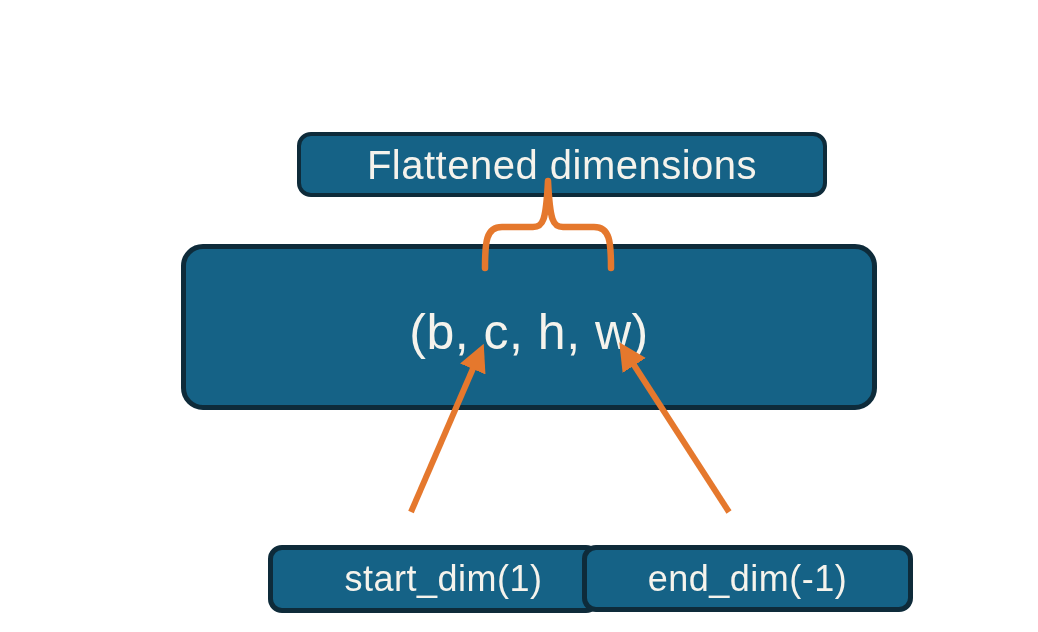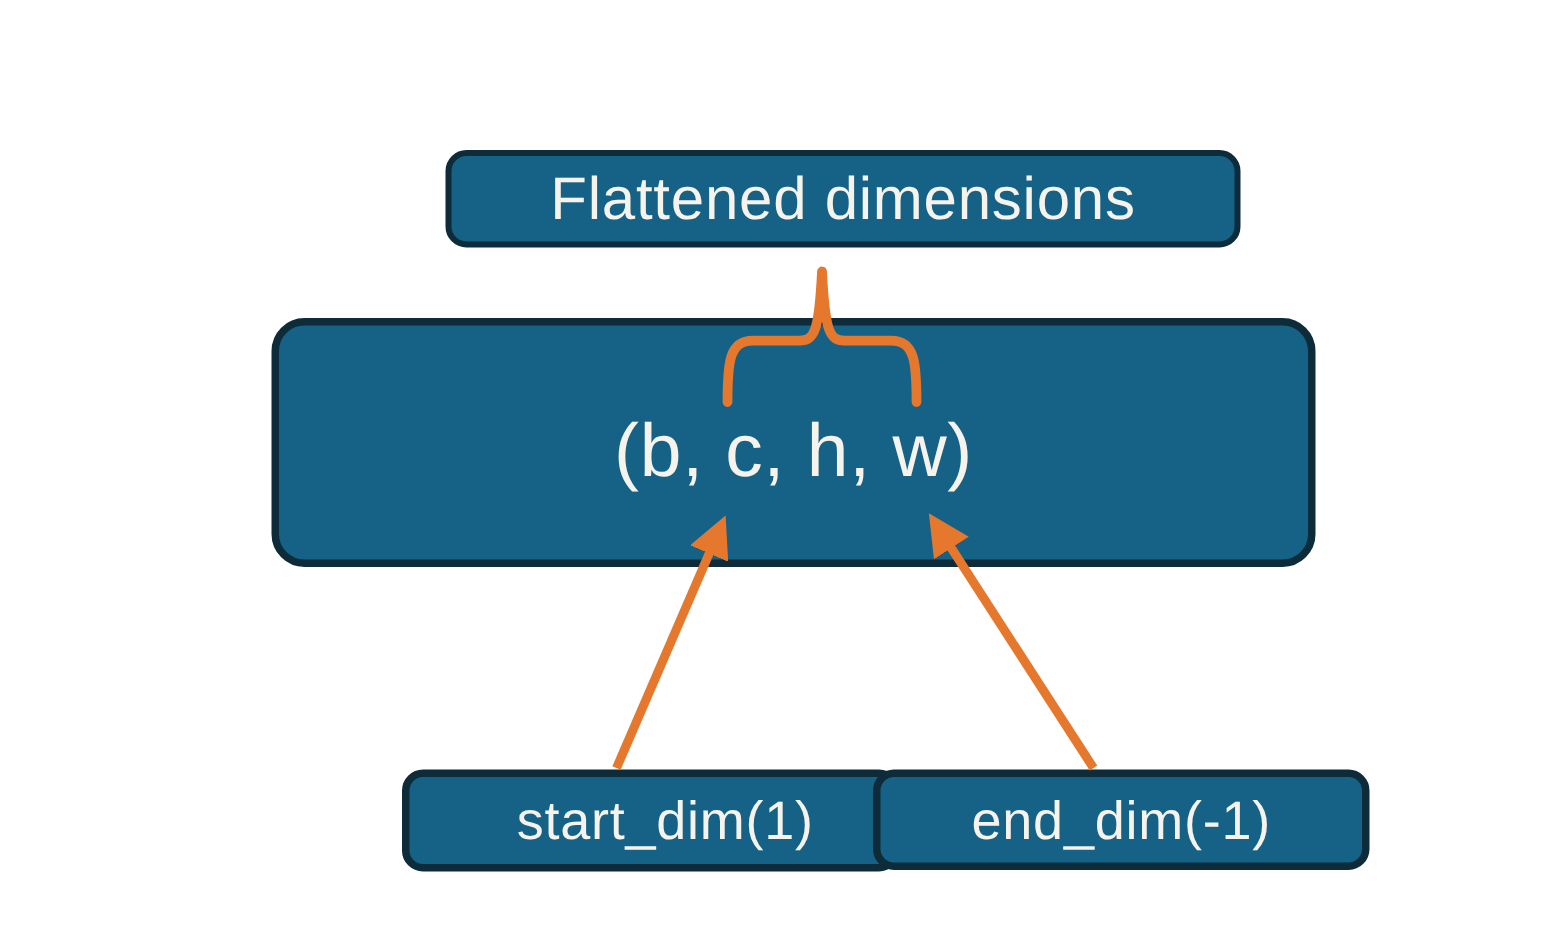--- a/index.html
+++ b/index.html
@@ -21,20 +21,21 @@
     background: #156286;
     border: 5px solid #0e2b3a;
     border-radius: 14px;
     color: #f5f3ec;
     display: flex;
     align-items: center;
     justify-content: center;
     text-align: center;
     line-height: 1;
     letter-spacing: 0.5px;
+    margin-top: 32px;
   }
   .node--flattened {
     left: 297px;
     top: 100px;
     width: 530px;
     height: 65px;
     border-width: 4px;
     font-size: 40px;
   }
   .node--tensor {

